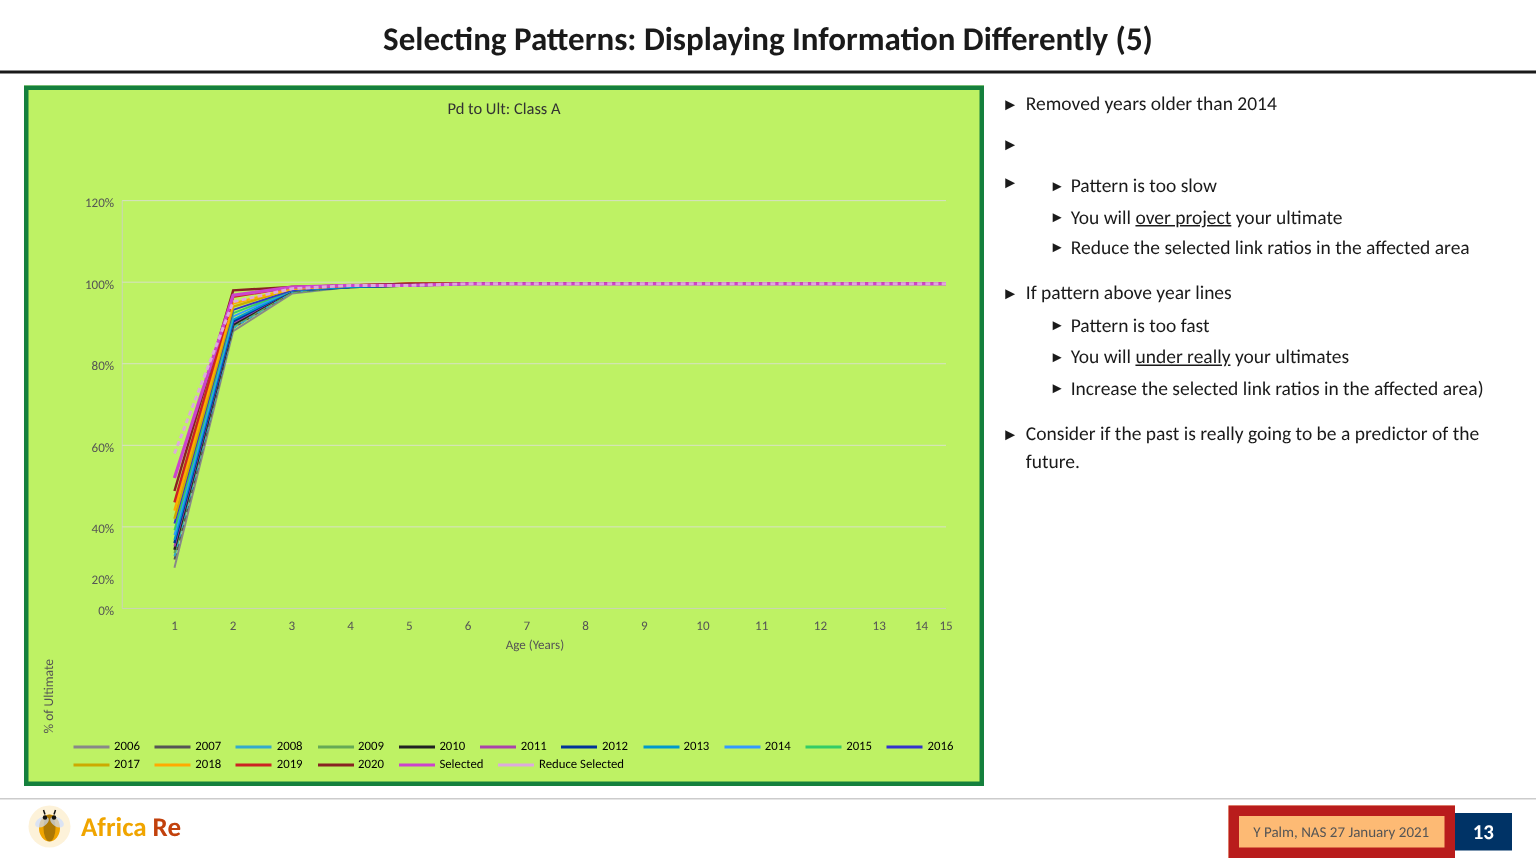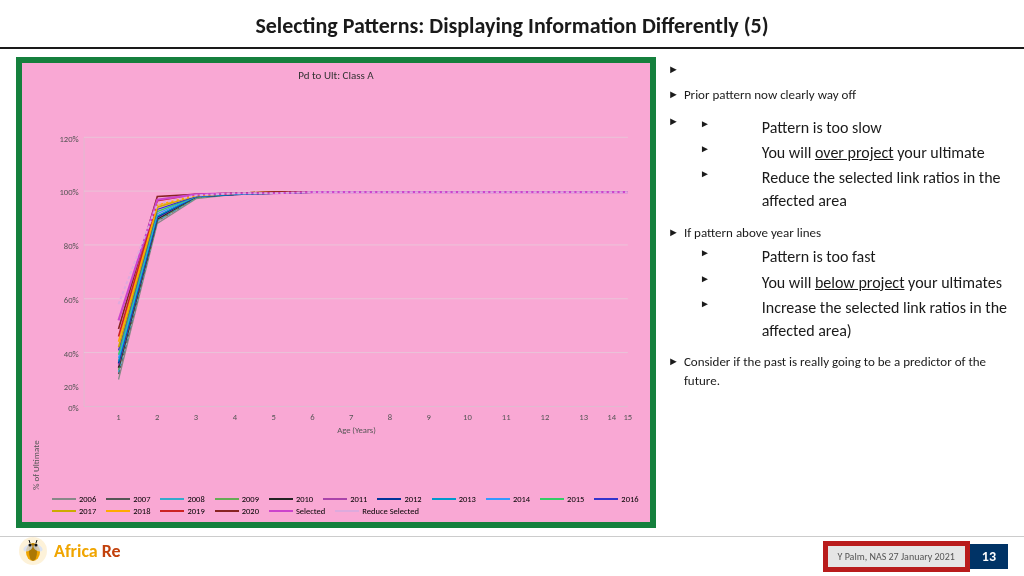--- a/index.html
+++ b/index.html
@@ -36,22 +36,22 @@
       display: flex;
       flex: 1;
       padding: 8px 16px;
       gap: 12px;
     }
 
     
     .chart-area {
       width: 640px;
       flex-shrink: 0;
-      border: 6px solid #15803d;
-      background: #f9a8d4;
+      border: 3px solid #15803d;
+      background: #bef264;
       padding: 6px;
       display: flex;
       flex-direction: column;
     }
 
     .chart-title {
       text-align: center;
       font-size: 11px;
       color: #333;
       margin-bottom: 4px;
@@ -146,22 +146,21 @@
 
     .sub-bullet-arrow {
       color: #1a1a1a;
       font-size: 10px;
       margin-right: 4px;
       margin-top: 1px;
       flex-shrink: 0;
     }
 
     .sub-bullet-text {
-      font-size: 16px;
-      margin-left: 48px;
+      font-size: 13px;
     }
 
     u {
       text-decoration: underline;
     }
 
     
     .footer {
       display: flex;
       justify-content: flex-end;
@@ -178,25 +177,25 @@
       bottom: 8px;
     }
 
     .africa-re-logo {
       display: flex;
       align-items: center;
       gap: 4px;
     }
 
     .footer-info {
-      background: #e5e5e5;
+      background: #fdba74;
       padding: 4px 10px;
       font-size: 10px;
       color: #555;
-      border: 5px solid #b91c1c;
+      border: 7px solid #b91c1c;
     }
 
     .page-number {
       background: #003366;
       color: #fff;
       padding: 4px 12px;
       font-size: 14px;
       font-weight: bold;
     }
   </style>
@@ -359,25 +358,25 @@
           <span class="legend-line" style="background:#ddaadd;"></span>
           <span>Reduce Selected</span>
         </div>
       </div>
     </div>
 
     <div class="right-panel">
 
       <div class="bullet-item">
         <span class="bullet-arrow">►</span>
+        <span class="bullet-text">Removed years older than 2014</span>
       </div>
 
       <div class="bullet-item">
         <span class="bullet-arrow">►</span>
-        <span class="bullet-text">Prior pattern now clearly way off</span>
       </div>
 
       <div class="bullet-item">
         <span class="bullet-arrow">►</span>
         <div>
           <div class="sub-bullets">
             <div class="sub-bullet-item">
               <span class="sub-bullet-arrow">►</span>
               <span class="sub-bullet-text">Pattern is too slow</span>
             </div>
@@ -397,21 +396,21 @@
         <span class="bullet-arrow">►</span>
         <div>
           <span class="bullet-text">If pattern above year lines</span>
           <div class="sub-bullets">
             <div class="sub-bullet-item">
               <span class="sub-bullet-arrow">►</span>
               <span class="sub-bullet-text">Pattern is too fast</span>
             </div>
             <div class="sub-bullet-item">
               <span class="sub-bullet-arrow">►</span>
-              <span class="sub-bullet-text">You will <u>below project</u> your ultimates</span>
+              <span class="sub-bullet-text">You will <u>under really</u> your ultimates</span>
             </div>
             <div class="sub-bullet-item">
               <span class="sub-bullet-arrow">►</span>
               <span class="sub-bullet-text">Increase the selected link ratios in the affected area)</span>
             </div>
           </div>
         </div>
       </div>
 
       <div class="bullet-item">

